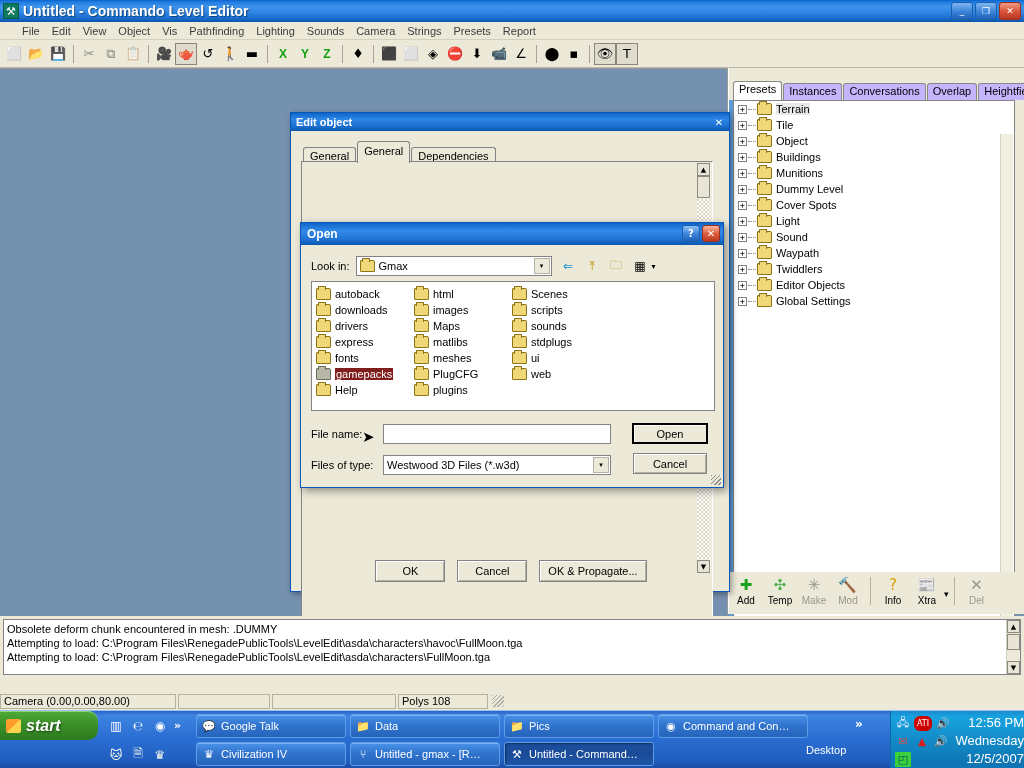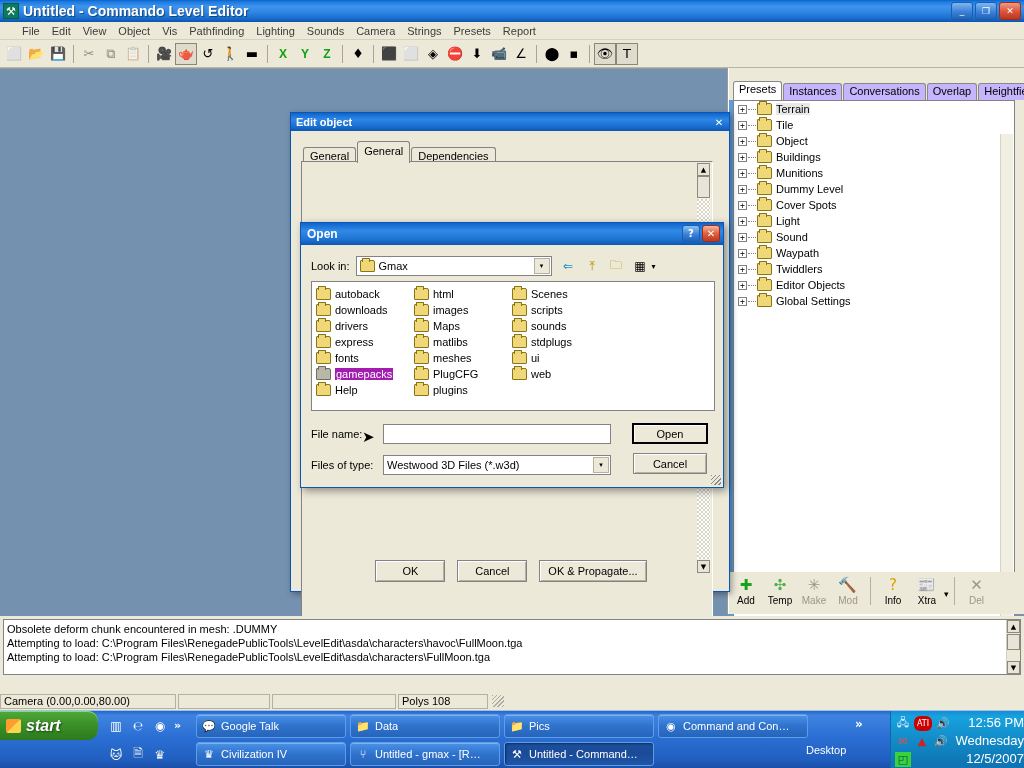--- a/index.html
+++ b/index.html
@@ -221,21 +221,21 @@
             font-size:12px; font-family:"DejaVu Sans", sans-serif; }
 
   .filelist {
     position:absolute; left:10px; top:58px; width:404px; height:130px; background:#fff;
     border:1px solid #848284;
   }
   .fl-inner { position:relative; padding:4px 0 0 4px; display:flex; flex-wrap:wrap;
               flex-direction:column; height:124px; align-content:flex-start; }
   .fl-item { width:98px; height:16px; display:flex; align-items:center; }
   .fl-item .fname { font-size:11px; white-space:nowrap; }
-  .fl-item.selected .fname { background:#a21caf; color:#fff; padding:0 1px; }
+  .fl-item.selected .fname { background:#7f1d1d; color:#fff; padding:0 1px; }
   .fl-item.selected .folder { background:#b8b8a8; border-color:#6e6e5e; }
   .fl-item.selected .folder::before { background:#b8b8a8; border-color:#6e6e5e; }
 
   .cursor-arrow { position:absolute; left:50px; top:148px; width:12px; height:18px;
                   font-size:15px; color:#000; font-family:"DejaVu Sans", sans-serif; line-height:1; }
 
   .fn-row { position:absolute; left:10px; top:200px; width:404px; height:22px; display:flex; align-items:center; }
   .ft-row { position:absolute; left:10px; top:231px; width:404px; height:22px; display:flex; align-items:center; }
   .fn-lbl { width:72px; font-size:11px; }
   .text-input { height:20px; background:#fff; border:1px solid #848284; font-size:11px;

